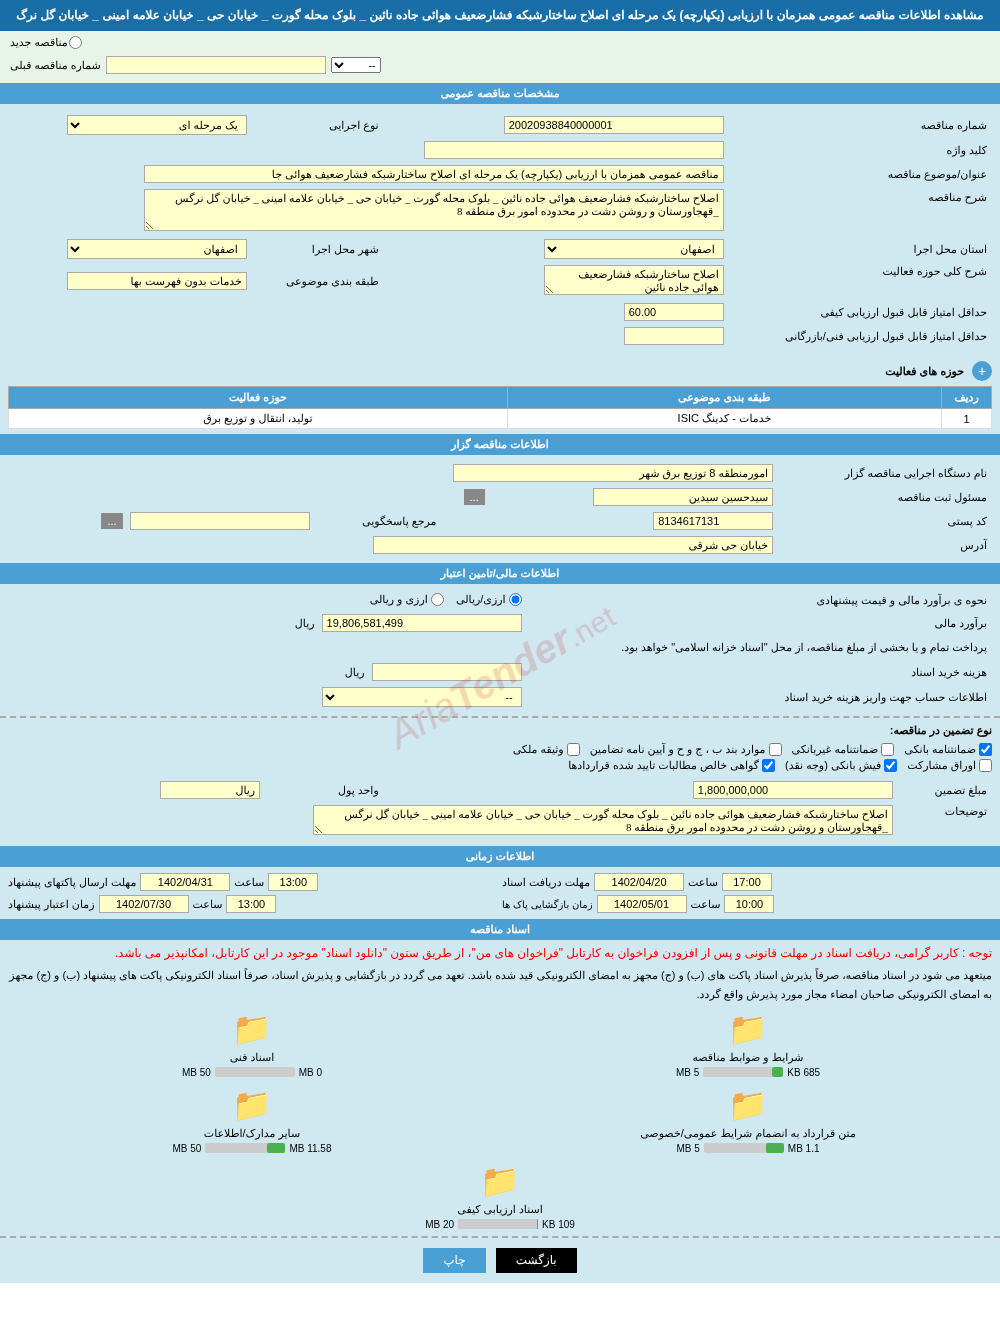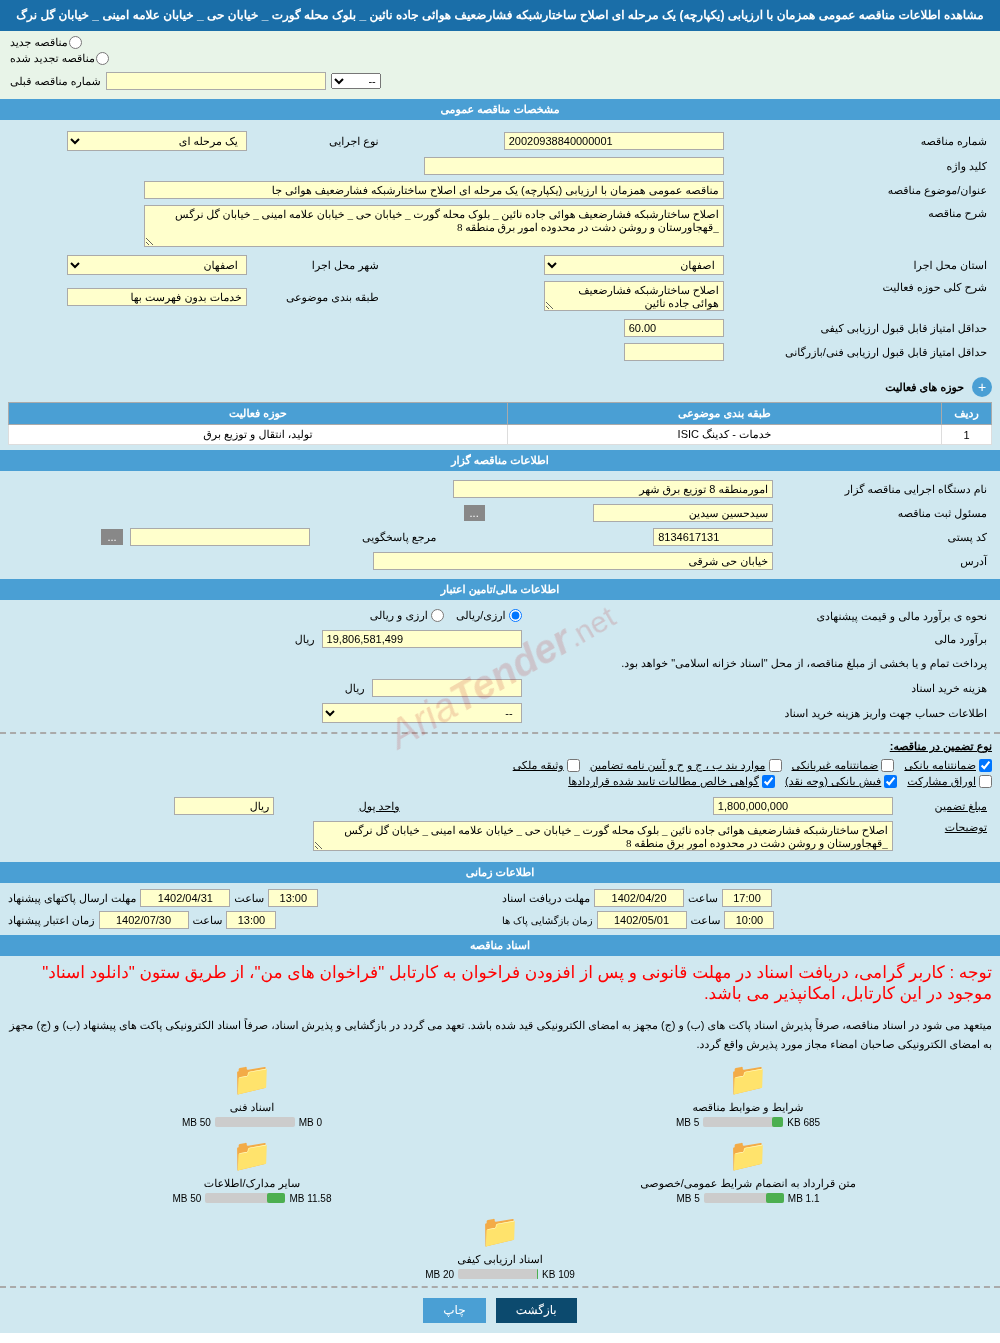--- a/index.html
+++ b/index.html
@@ -168,22 +168,22 @@
       width: 50px;
       text-align: center;
     }
     
     .docs-section {
       background: #d0e8f0;
       padding: 6px 8px;
     }
     .notice-text {
       color: red;
-      font-size: 17px;
-      margin-bottom: 12px;
+      font-size: 12px;
+      margin-bottom: 6px;
     }
     .notice-text2 {
       color: #000;
       font-size: 11px;
       margin-bottom: 6px;
       line-height: 1.7;
     }
     .docs-grid {
       display: grid;
       grid-template-columns: 1fr 1fr;
@@ -239,21 +239,21 @@
     .btn-print {
       background: #4a9fd4;
       color: #fff;
       border: none;
       padding: 5px 20px;
       font-size: 12px;
       font-family: Tahoma;
       cursor: pointer;
     }
     .btn-back {
-      background: #0c4a6e;
+      background: #000000;
       color: #fff;
       border: none;
       padding: 5px 20px;
       font-size: 12px;
       font-family: Tahoma;
       cursor: pointer;
     }
     .watermark {
       position: fixed;
       top: 50%;
@@ -285,24 +285,20 @@
 <div class="page-wrapper">
 
   <div class="page-header">
     <span>مشاهده اطلاعات مناقصه عمومی همزمان با ارزیابی (یکپارچه) یک مرحله ای اصلاح ساختارشبکه فشارضعیف هوائی جاده نائین _ بلوک محله گورت _ خیابان حی _ خیابان علامه امینی _ خیابان گل نرگ</span>
   </div>
 
   <div class="radio-section">
     <div class="radio-row">
       <input type="radio" name="tender_type" style="">
       <span>مناقصه جدید</span>
-    </div>
-    <div class="radio-row">
-      <input type="radio" name="tender_type" style="">
-      <span>مناقصه تجدید شده</span>
     </div>
     <div class="row-flex" style="justify-content:flex-end; margin-top:4px;">
       <select style="width:50px; font-size:11px;">
         <option>--</option>
       </select>
       <input type="text" style="width: 220px; background: rgb(255, 255, 204); border: 1px solid rgb(170, 170, 170); padding: 2px 4px; font-size: 11px;">
       <span>شماره مناقصه قبلی</span>
     </div>
   </div>
 
@@ -506,21 +502,21 @@
               <option>--</option>
             </select>
           </td>
         </tr>
       </tbody>
         </table>
     </div>
   </div>
 
   <div>
-    <div class="info-section" style="border-top:2px dashed #aaa;text-decoration:underline;">
+    <div class="info-section" style="border-top:2px dashed #aaa;">
       <div style="font-size:11px; font-weight:bold; margin-bottom:6px;">
         <span>نوع تضمین در مناقصه:</span>
       </div>
       <div class="checkbox-row">
         <div class="checkbox-item">
           <input type="checkbox" checked="" style="">
           <span>ضمانتنامه بانکی</span>
         </div>
         <div class="checkbox-item">
           <input type="checkbox" style="">
@@ -547,21 +543,21 @@
         <div class="checkbox-item">
           <input type="checkbox" checked="" style="">
           <span>گواهی خالص مطالبات تایید شده قراردادها</span>
         </div>
       </div>
       <table class="form-table" style="margin-top:6px;">
         <tbody>
             <tr>
           <td class="label-cell">مبلغ تضمین</td>
           <td class="input-cell">
-            <input type="text" class="input-yellow" style="width: 180px; direction: ltr; text-align: left;" value="1,800,000,000">
+            <input type="text" class="input-yellow" style="width: 200px; direction: ltr; text-align: left;" value="1,800,000,000">
           </td>
           <td></td>
           <td class="label-cell">واحد پول</td>
           <td class="input-cell">
             <input type="text" class="input-yellow" style="width: 100px;" value="ریال">
           </td>
         </tr>
         <tr>
           <td class="label-cell" style="vertical-align:top;">توضیحات</td>
           <td class="input-cell" colspan="4">

